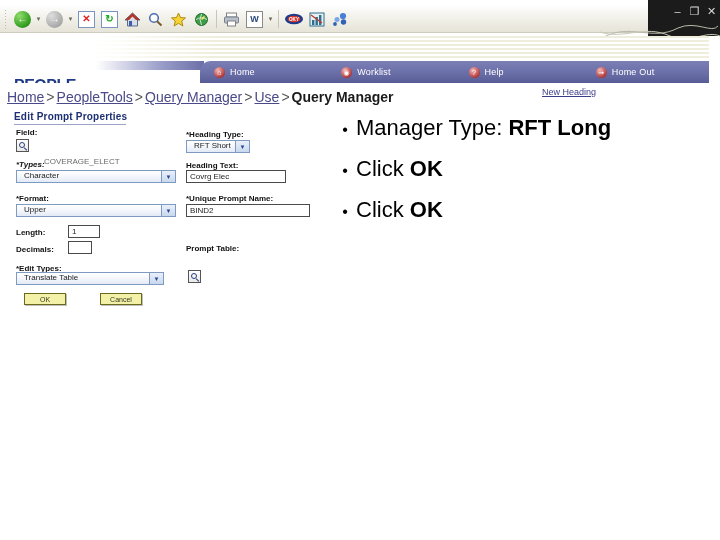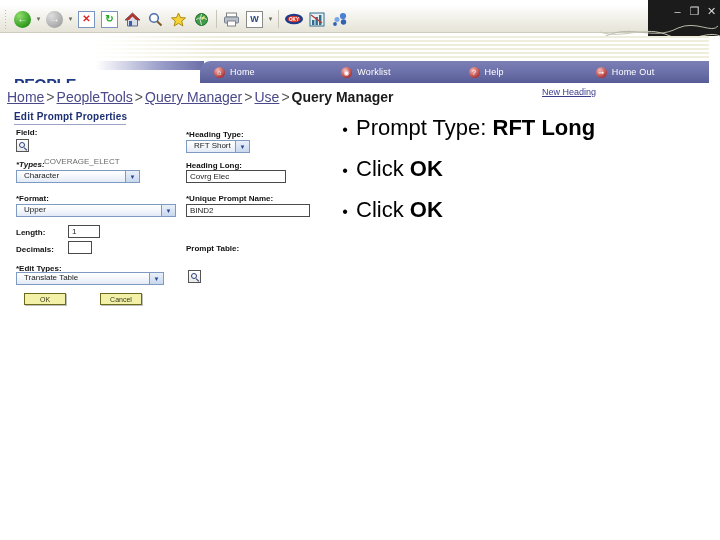--- a/index.html
+++ b/index.html
@@ -512,21 +512,21 @@
 <div id="page-title">Edit Prompt Properties</div>
 <div id="title-underline"></div>
 
 <div>
 
   <div class="lbl" style="left:16px; top:128px;">Field:</div>
   <div class="lookup" style="left:16px; top:139px;"></div>
   <div class="readonly-val" style="left:44px; top:141px;margin-top:16px;">COVERAGE_ELECT</div>
 
   <div class="lbl" style="left:16px; top:160px;font-style:italic;">*Types:</div>
-  <div class="ps-select" style="left:16px; top:170px; width:124px;">
+  <div class="ps-select" style="left:16px; top:170px; width:160px;">
     <span>Character</span>
     <span class="arrow">▼</span>
   </div>
 
   <div class="lbl" style="left:16px; top:194px;">*Format:</div>
   <div class="ps-select" style="left:16px; top:204px; width:160px;">
     <span>Upper</span>
     <span class="arrow">▼</span>
   </div>
 
@@ -548,38 +548,38 @@
 
   <div class="ps-btn" style="left:24px; top:293px; width:42px;">OK</div>
   <div class="ps-btn" style="left:100px; top:293px; width:42px;">Cancel</div>
 
   <div class="lbl" style="left:186px; top:130px;">*Heading Type:</div>
   <div class="ps-select" style="left:186px; top:140px; width:64px;">
     <span>RFT Short</span>
     <span class="arrow">▼</span>
   </div>
 
-  <div class="lbl" style="left:186px; top:161px;">Heading Long:</div>
+  <div class="lbl" style="left:186px; top:161px;">Heading Text:</div>
   <div class="ps-input" style="left:186px; top:170px; width:100px;">
     <span>Covrg Elec</span>
   </div>
 
   <div class="lbl" style="left:186px; top:194px;">*Unique Prompt Name:</div>
   <div class="ps-input" style="left:186px; top:204px; width:124px;">
     <span>BIND2</span>
   </div>
 
   <div class="lbl" style="left:186px; top:244px;">Prompt Table:</div>
   <div class="lookup" style="left:188px; top:270px;"></div>
 </div>
 
 <div id="callouts">
   <div class="callout-line">
     <span class="callout-bullet">•</span>
-    <span class="callout-text"><span>Prompt Type: </span><b>RFT Long</b></span>
+    <span class="callout-text"><span>Manager Type: </span><b>RFT Long</b></span>
   </div>
   <div class="callout-line">
     <span class="callout-bullet">•</span>
     <span class="callout-text"><span>Click </span><b>OK</b></span>
   </div>
   <div class="callout-line">
     <span class="callout-bullet">•</span>
     <span class="callout-text"><span>Click </span><b>OK</b></span>
   </div>
 </div>

